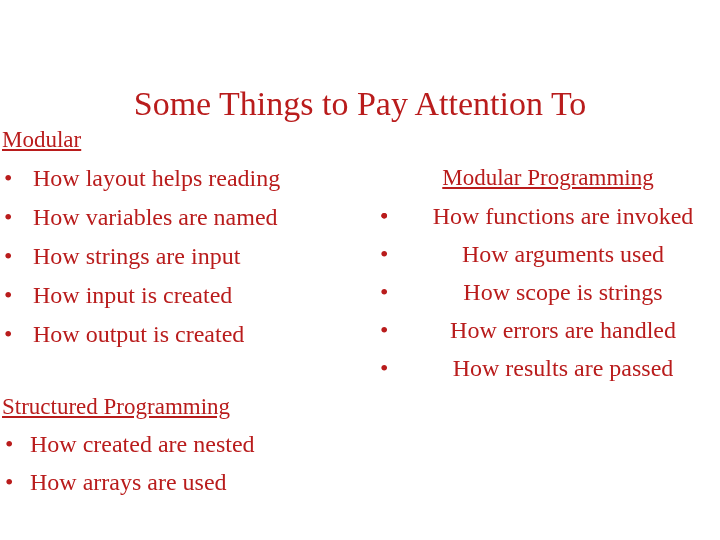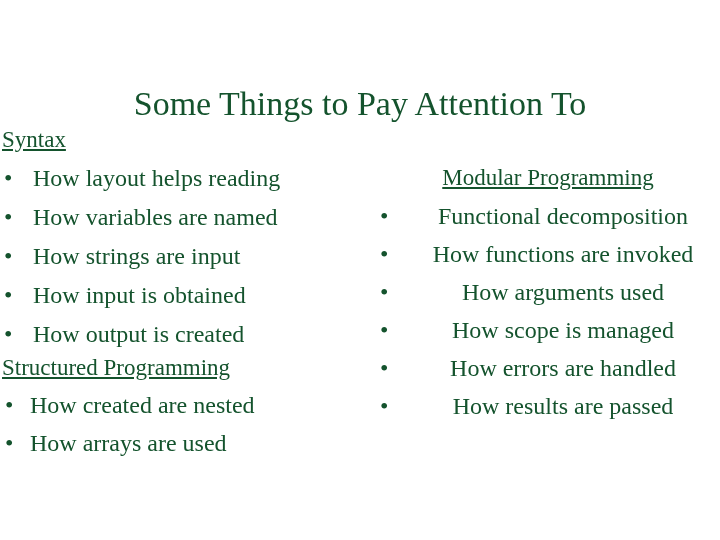--- a/index.html
+++ b/index.html
@@ -7,21 +7,21 @@
     padding: 0;
     background: #ffffff;
   }
   #slide {
     position: relative;
     width: 720px;
     height: 540px;
     background: #ffffff;
     overflow: hidden;
     font-family: "Liberation Serif", "DejaVu Serif", serif;
-    color: #14532d;
+    color: #b91c1c;
     -webkit-font-smoothing: none;
   }
 
   
   #slide-title {
     position: absolute;
     left: 0;
     top: 61px;
     width: 720px;
     text-align: center;
@@ -76,51 +76,51 @@
   
   #structured-list .bullet-item            { padding-left: 28px; line-height: 38px; }
   #structured-list .bullet-item .bullet-glyph { left: 3px; line-height: 38px; }
 
   
   #modular-list .bullet-item            { padding-left: 30px; line-height: 38px; }
   #modular-list .bullet-item .bullet-glyph { left: 4px; line-height: 38px; }
 
   
   #syntax-list      { margin-top: 6px; }
-  #structured-heading { }
+  #structured-heading { margin-top: 39px; }
   #structured-list  { margin-top: 5px; }
   #modular-list     { margin-top: 6px; }
 </style>
 </head>
 <body>
 
 <div id="slide">
 
   <h1 id="slide-title">Some Things to Pay Attention To</h1>
 
   <div id="left-column" class="column">
 
-    <div class="section-heading">Syntax</div>
+    <div class="section-heading">Modular</div>
 
     <ul id="syntax-list" class="bullet-list">
       <li class="bullet-item">
         <span class="bullet-glyph">•</span>
         <span>How layout helps reading</span>
       </li>
       <li class="bullet-item">
         <span class="bullet-glyph">•</span>
         <span>How variables are named</span>
       </li>
       <li class="bullet-item">
         <span class="bullet-glyph">•</span>
         <span>How strings are input</span>
       </li>
       <li class="bullet-item">
         <span class="bullet-glyph">•</span>
-        <span>How input is obtained</span>
+        <span>How input is created</span>
       </li>
       <li class="bullet-item">
         <span class="bullet-glyph">•</span>
         <span>How output is created</span>
       </li>
     </ul>
 
     <div id="structured-heading" class="section-heading">Structured Programming</div>
 
     <ul id="structured-list" class="bullet-list">
@@ -136,33 +136,32 @@
 
   </div>
 
   <div id="right-column" class="column">
 
     <div class="section-heading">Modular Programming</div>
 
     <ul id="modular-list" class="bullet-list">
       <li class="bullet-item">
         <span class="bullet-glyph">•</span>
-        <span>Functional decomposition</span>
       </li>
       <li class="bullet-item">
         <span class="bullet-glyph">•</span>
         <span>How functions are invoked</span>
       </li>
       <li class="bullet-item">
         <span class="bullet-glyph">•</span>
         <span>How arguments used</span>
       </li>
       <li class="bullet-item">
         <span class="bullet-glyph">•</span>
-        <span>How scope is managed</span>
+        <span>How scope is strings</span>
       </li>
       <li class="bullet-item">
         <span class="bullet-glyph">•</span>
         <span>How errors are handled</span>
       </li>
       <li class="bullet-item">
         <span class="bullet-glyph">•</span>
         <span>How results are passed</span>
       </li>
     </ul>

